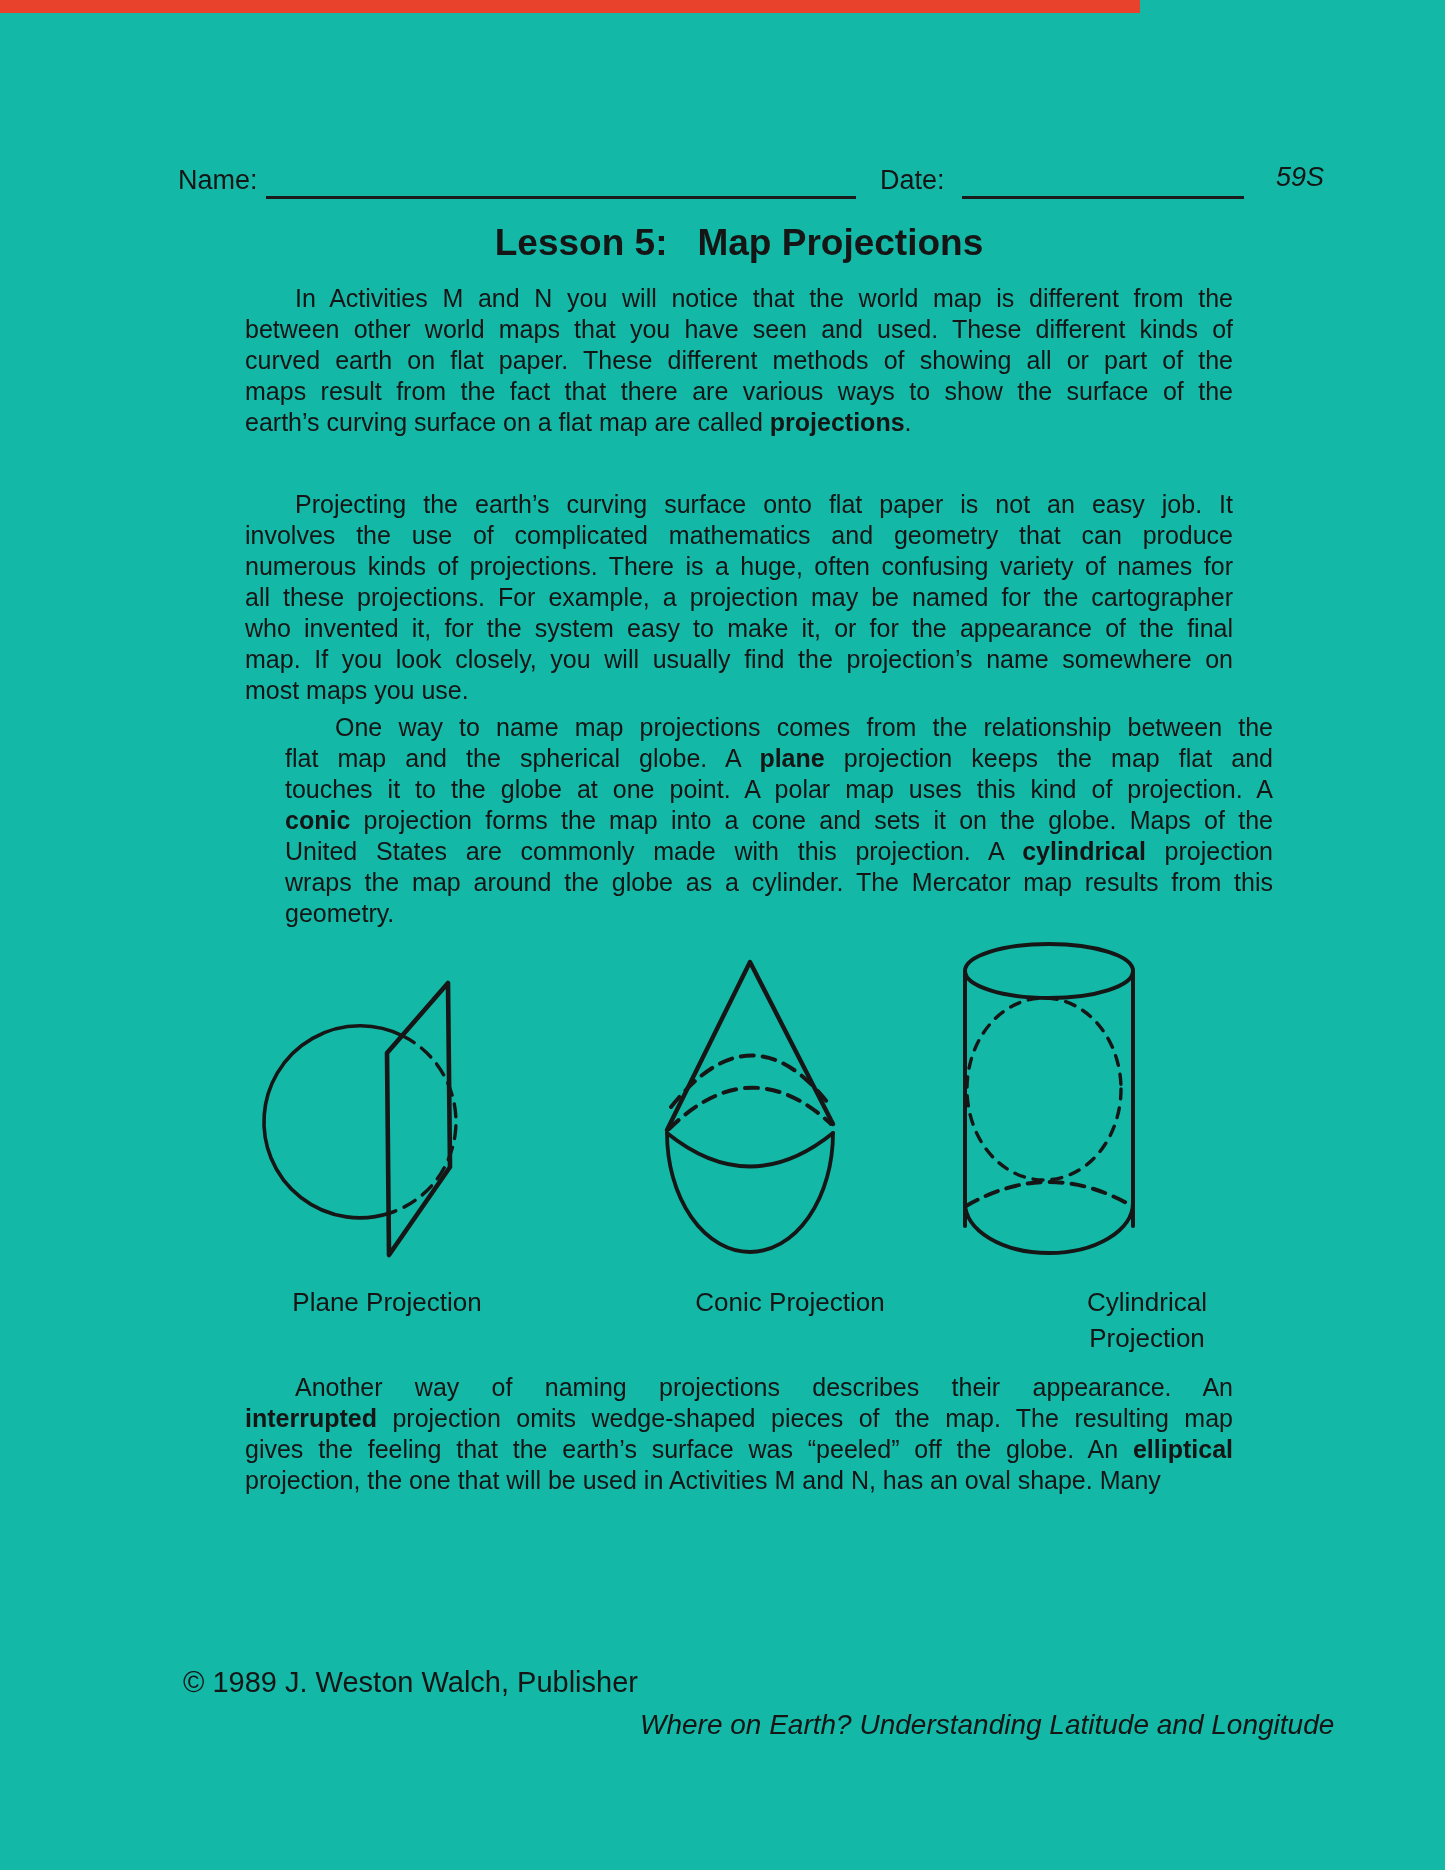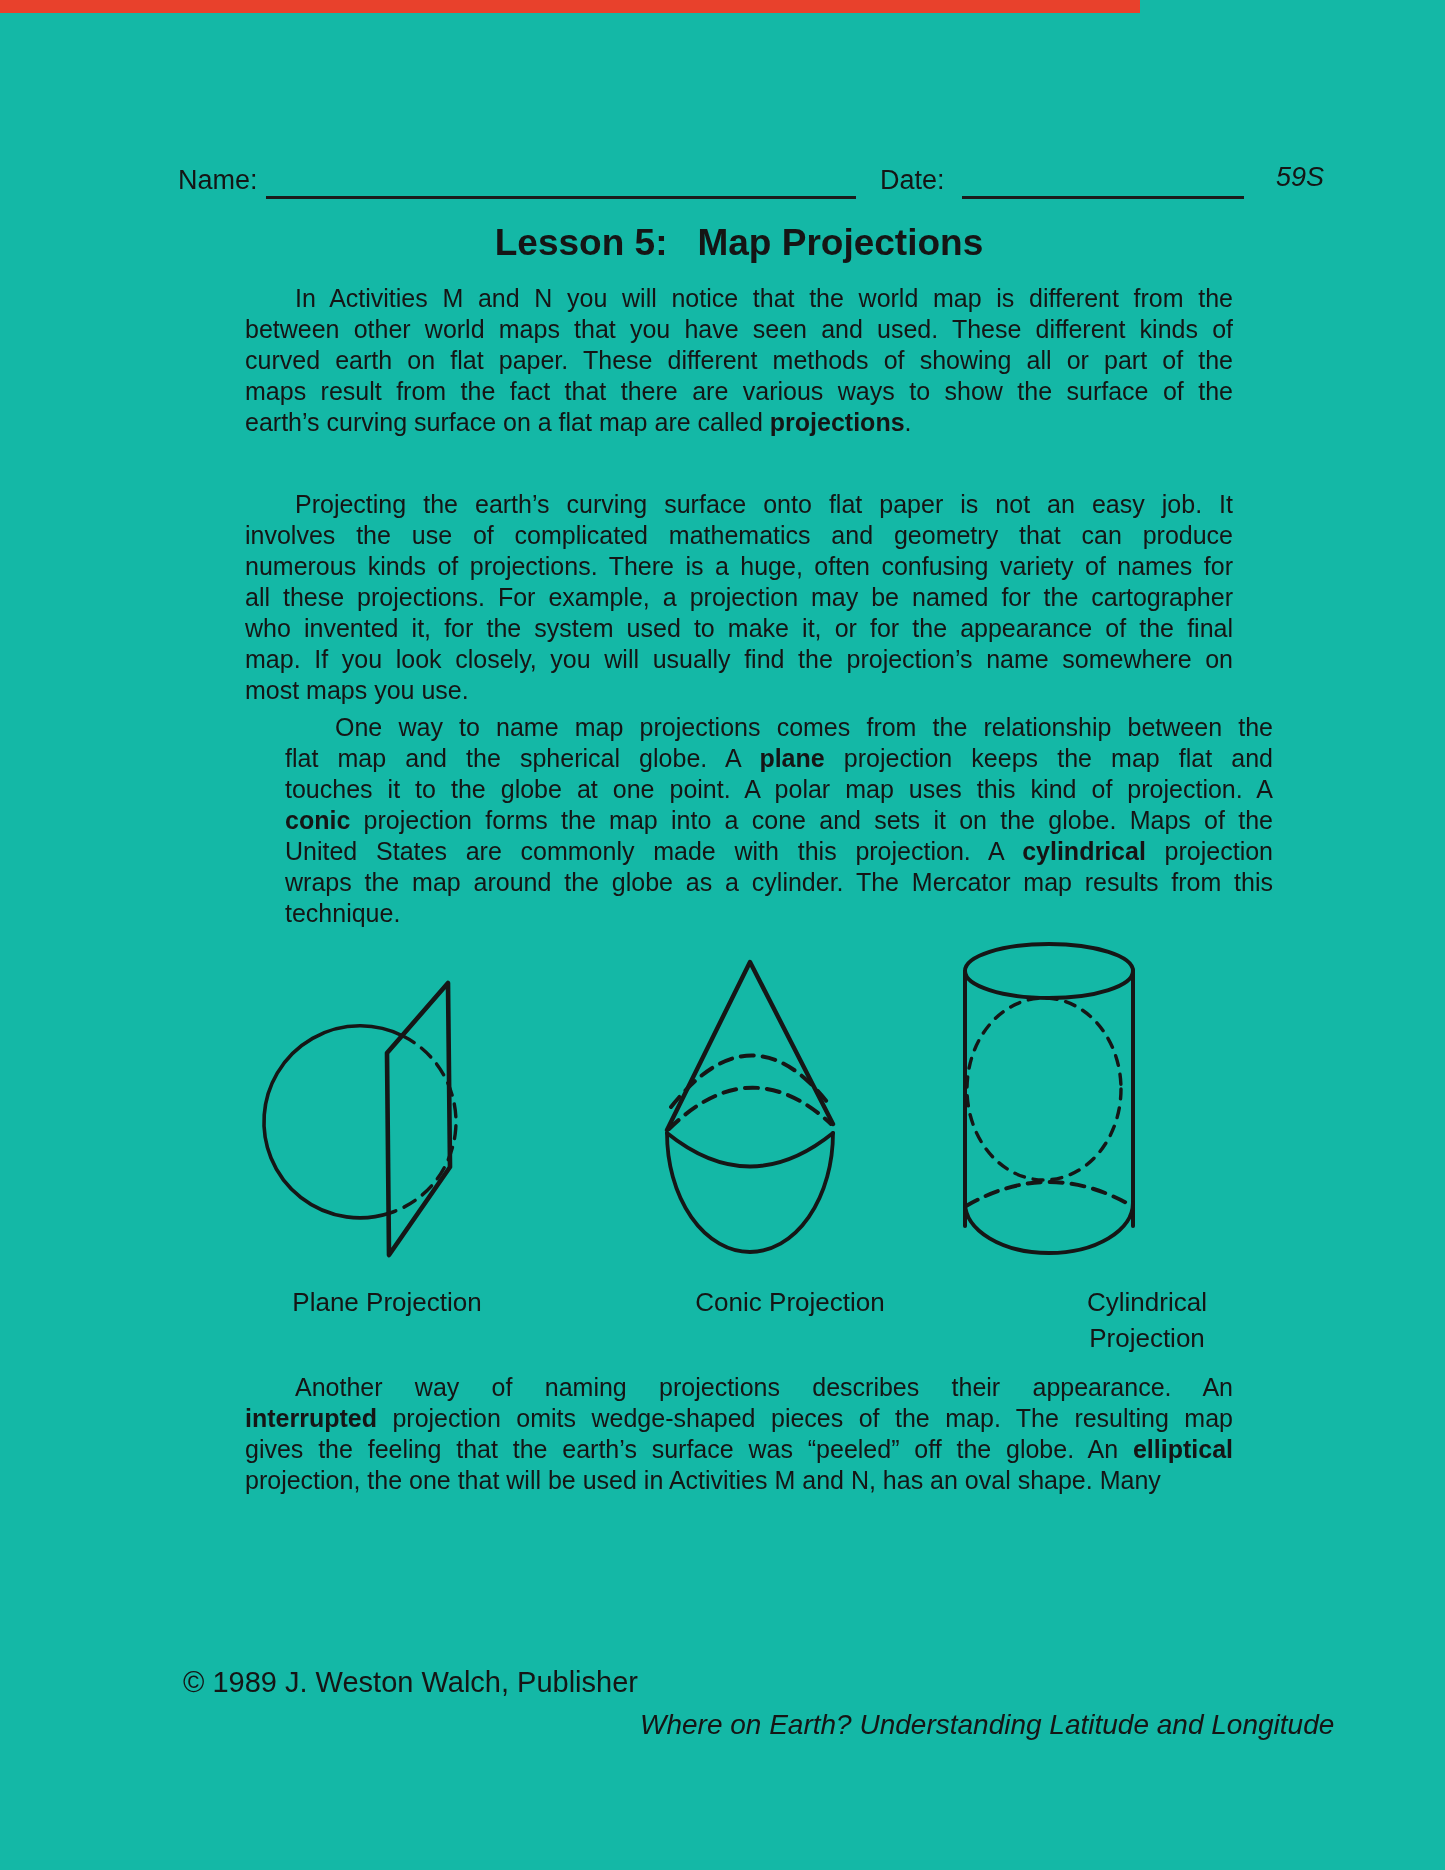--- a/index.html
+++ b/index.html
@@ -61,32 +61,32 @@
       <div class="tline">between other world maps that you have seen and used. These different kinds of</div>
       <div class="tline">curved earth on flat paper. These different methods of showing all or part of the</div>
       <div class="tline">maps result from the fact that there are various ways to show the surface of the</div>
       <div class="tline last">earth’s curving surface on a flat map are called <b>projections</b>.</div>
     </div>
   <div class="para" style="top:489px;">
       <div class="tline first">Projecting the earth’s curving surface onto flat paper is not an easy job. It</div>
       <div class="tline">involves the use of complicated mathematics and geometry that can produce</div>
       <div class="tline">numerous kinds of projections. There is a huge, often confusing variety of names for</div>
       <div class="tline">all these projections. For example, a projection may be named for the cartographer</div>
-      <div class="tline">who invented it, for the system used to make it, or for the appearance of the final</div>
+      <div class="tline">who invented it, for the system easy to make it, or for the appearance of the final</div>
       <div class="tline">map. If you look closely, you will usually find the projection’s name somewhere on</div>
       <div class="tline last">most maps you use.</div>
     </div>
   <div class="para" style="top:712px;margin-left:40px;">
       <div class="tline first">One way to name map projections comes from the relationship between the</div>
       <div class="tline">flat map and the spherical globe. A <b>plane</b> projection keeps the map flat and</div>
       <div class="tline">touches it to the globe at one point. A polar map uses this kind of projection. A</div>
       <div class="tline"><b>conic</b> projection forms the map into a cone and sets it on the globe. Maps of the</div>
       <div class="tline">United States are commonly made with this projection. A <b>cylindrical</b> projection</div>
       <div class="tline">wraps the map around the globe as a cylinder. The Mercator map results from this</div>
-      <div class="tline last">technique.</div>
+      <div class="tline last">geometry.</div>
     </div>
   <div class="para" style="top:1372px;">
       <div class="tline first">Another way of naming projections describes their appearance. An</div>
       <div class="tline"><b>interrupted</b> projection omits wedge-shaped pieces of the map. The resulting map</div>
       <div class="tline">gives the feeling that the earth’s surface was “peeled” off the globe. An <b>elliptical</b></div>
       <div class="tline last">projection, the one that will be used in Activities M and N, has an oval shape. Many</div>
     </div>
 
   <svg style="left:230px; top:935px;" width="1020" height="335" viewBox="230 935 1020 335" fill="none" stroke="#161616" stroke-linecap="round" stroke-linejoin="round">
 

